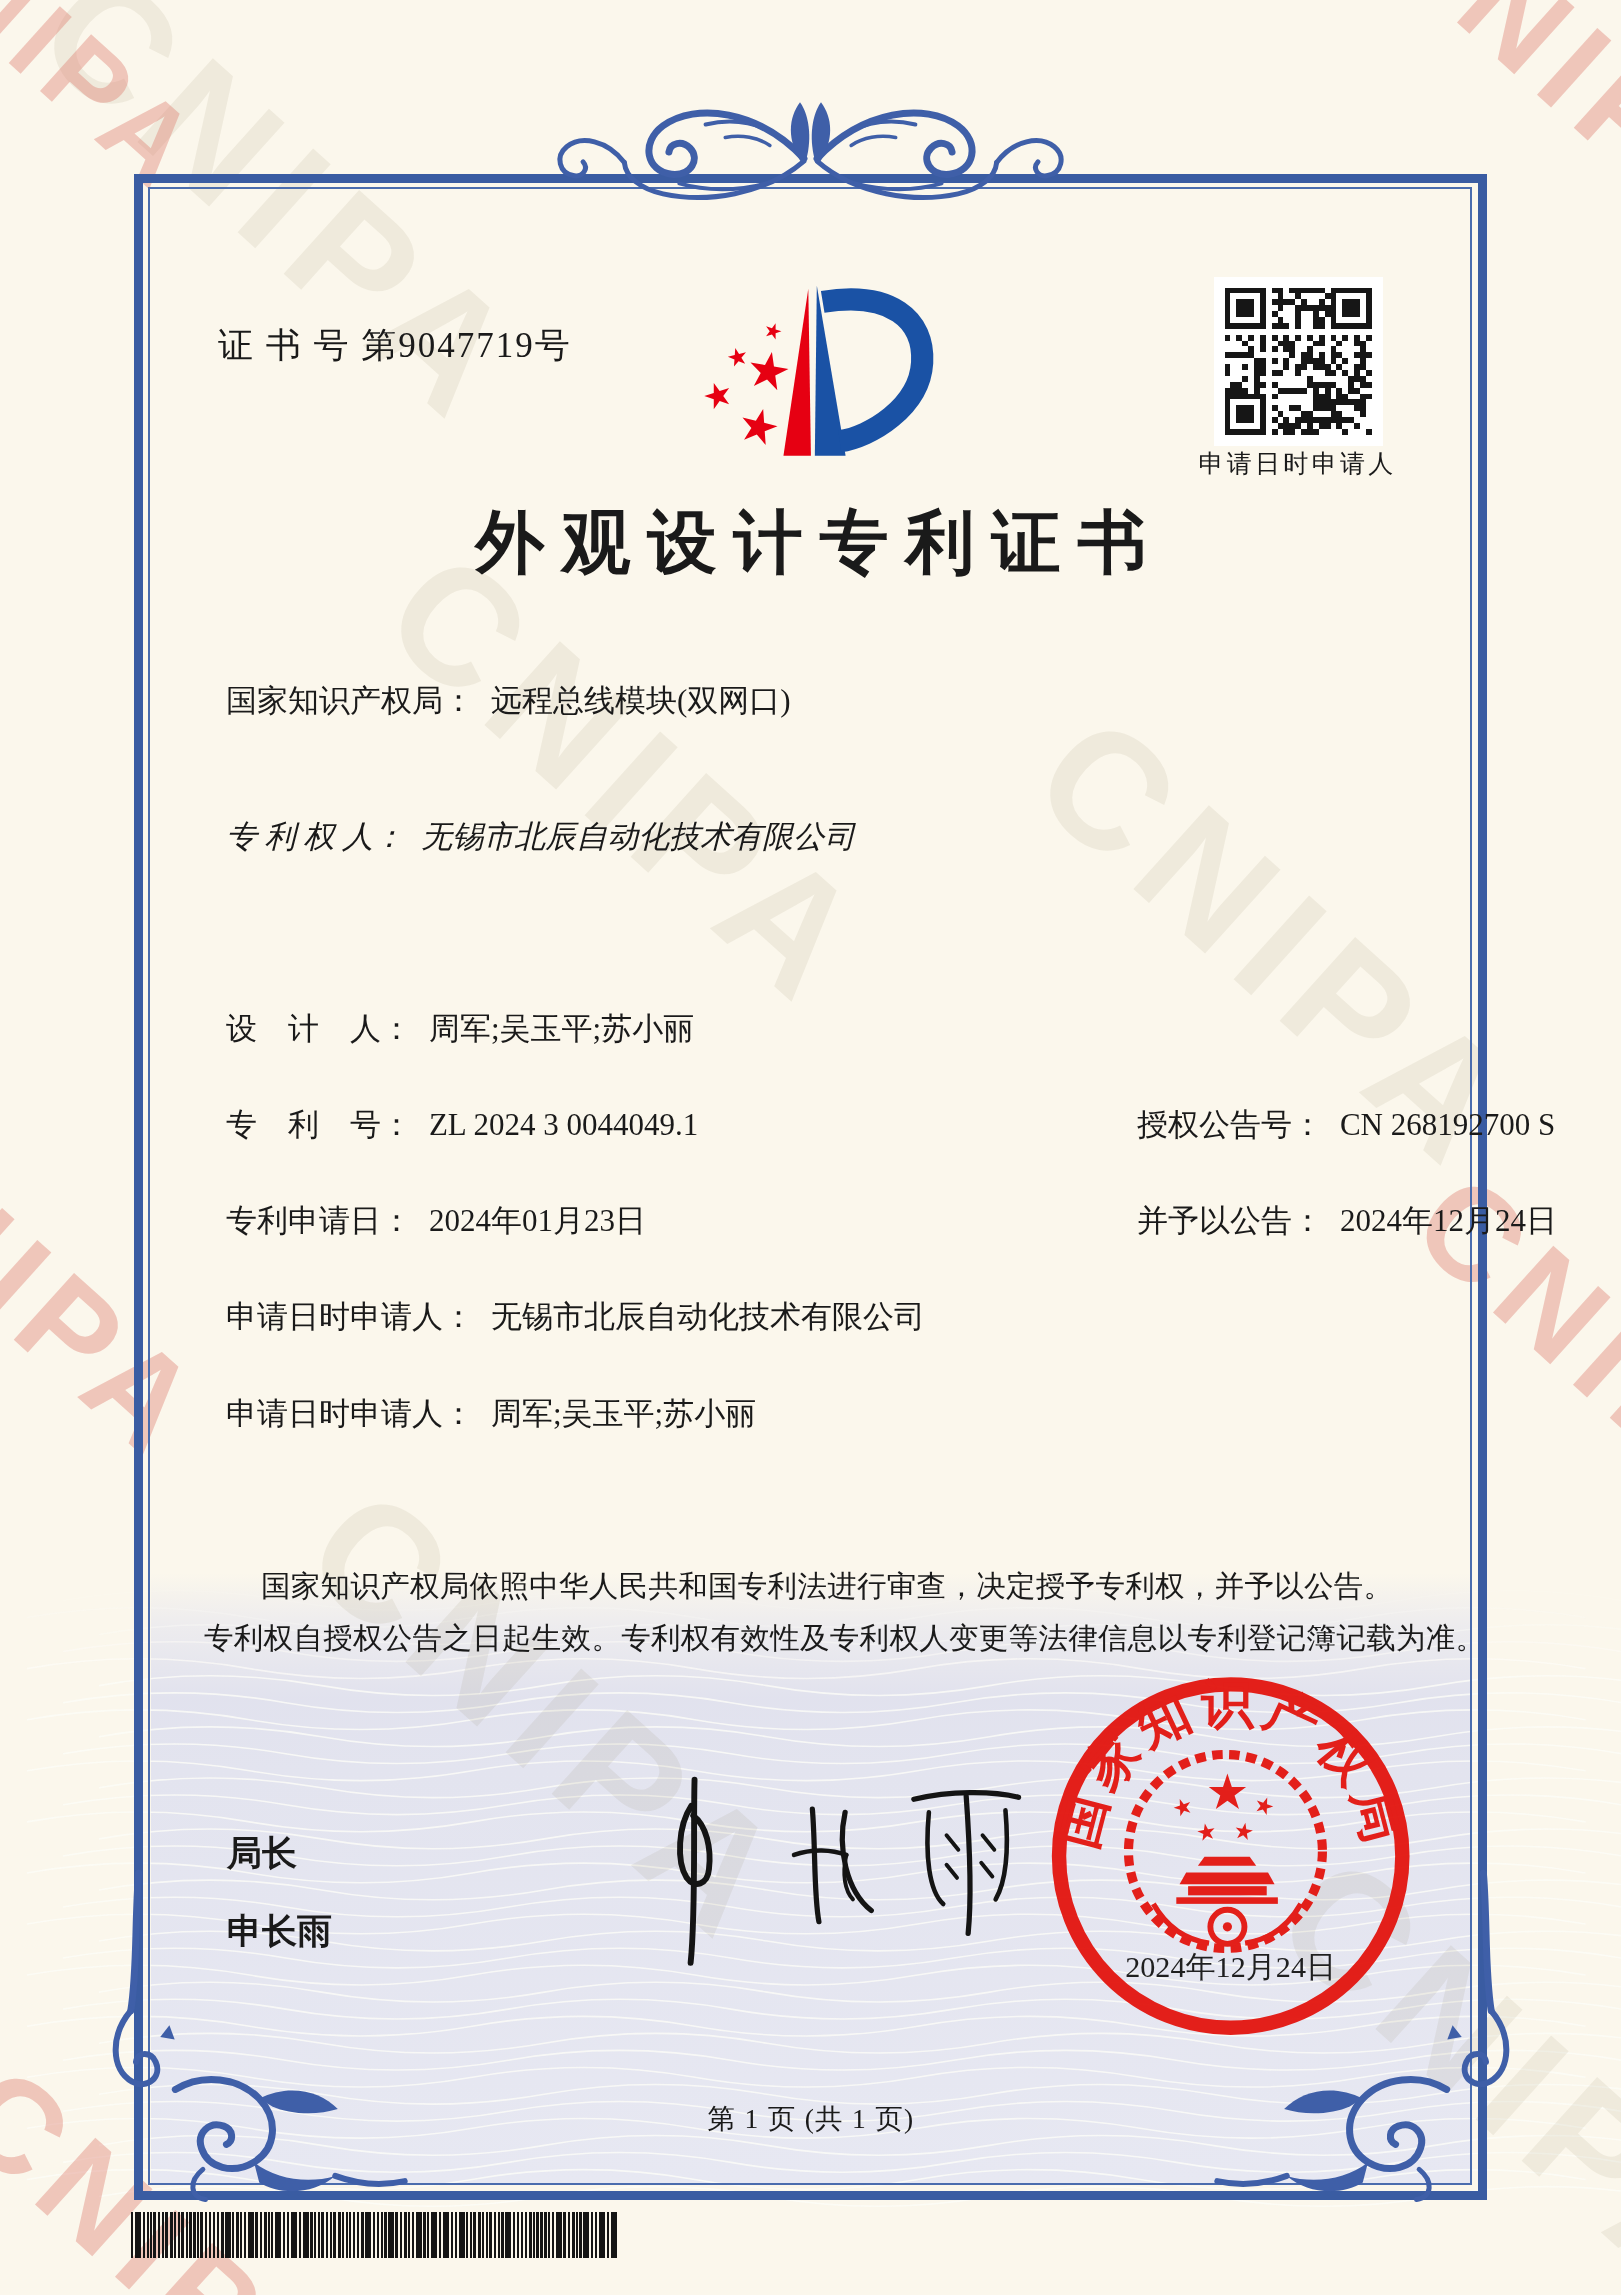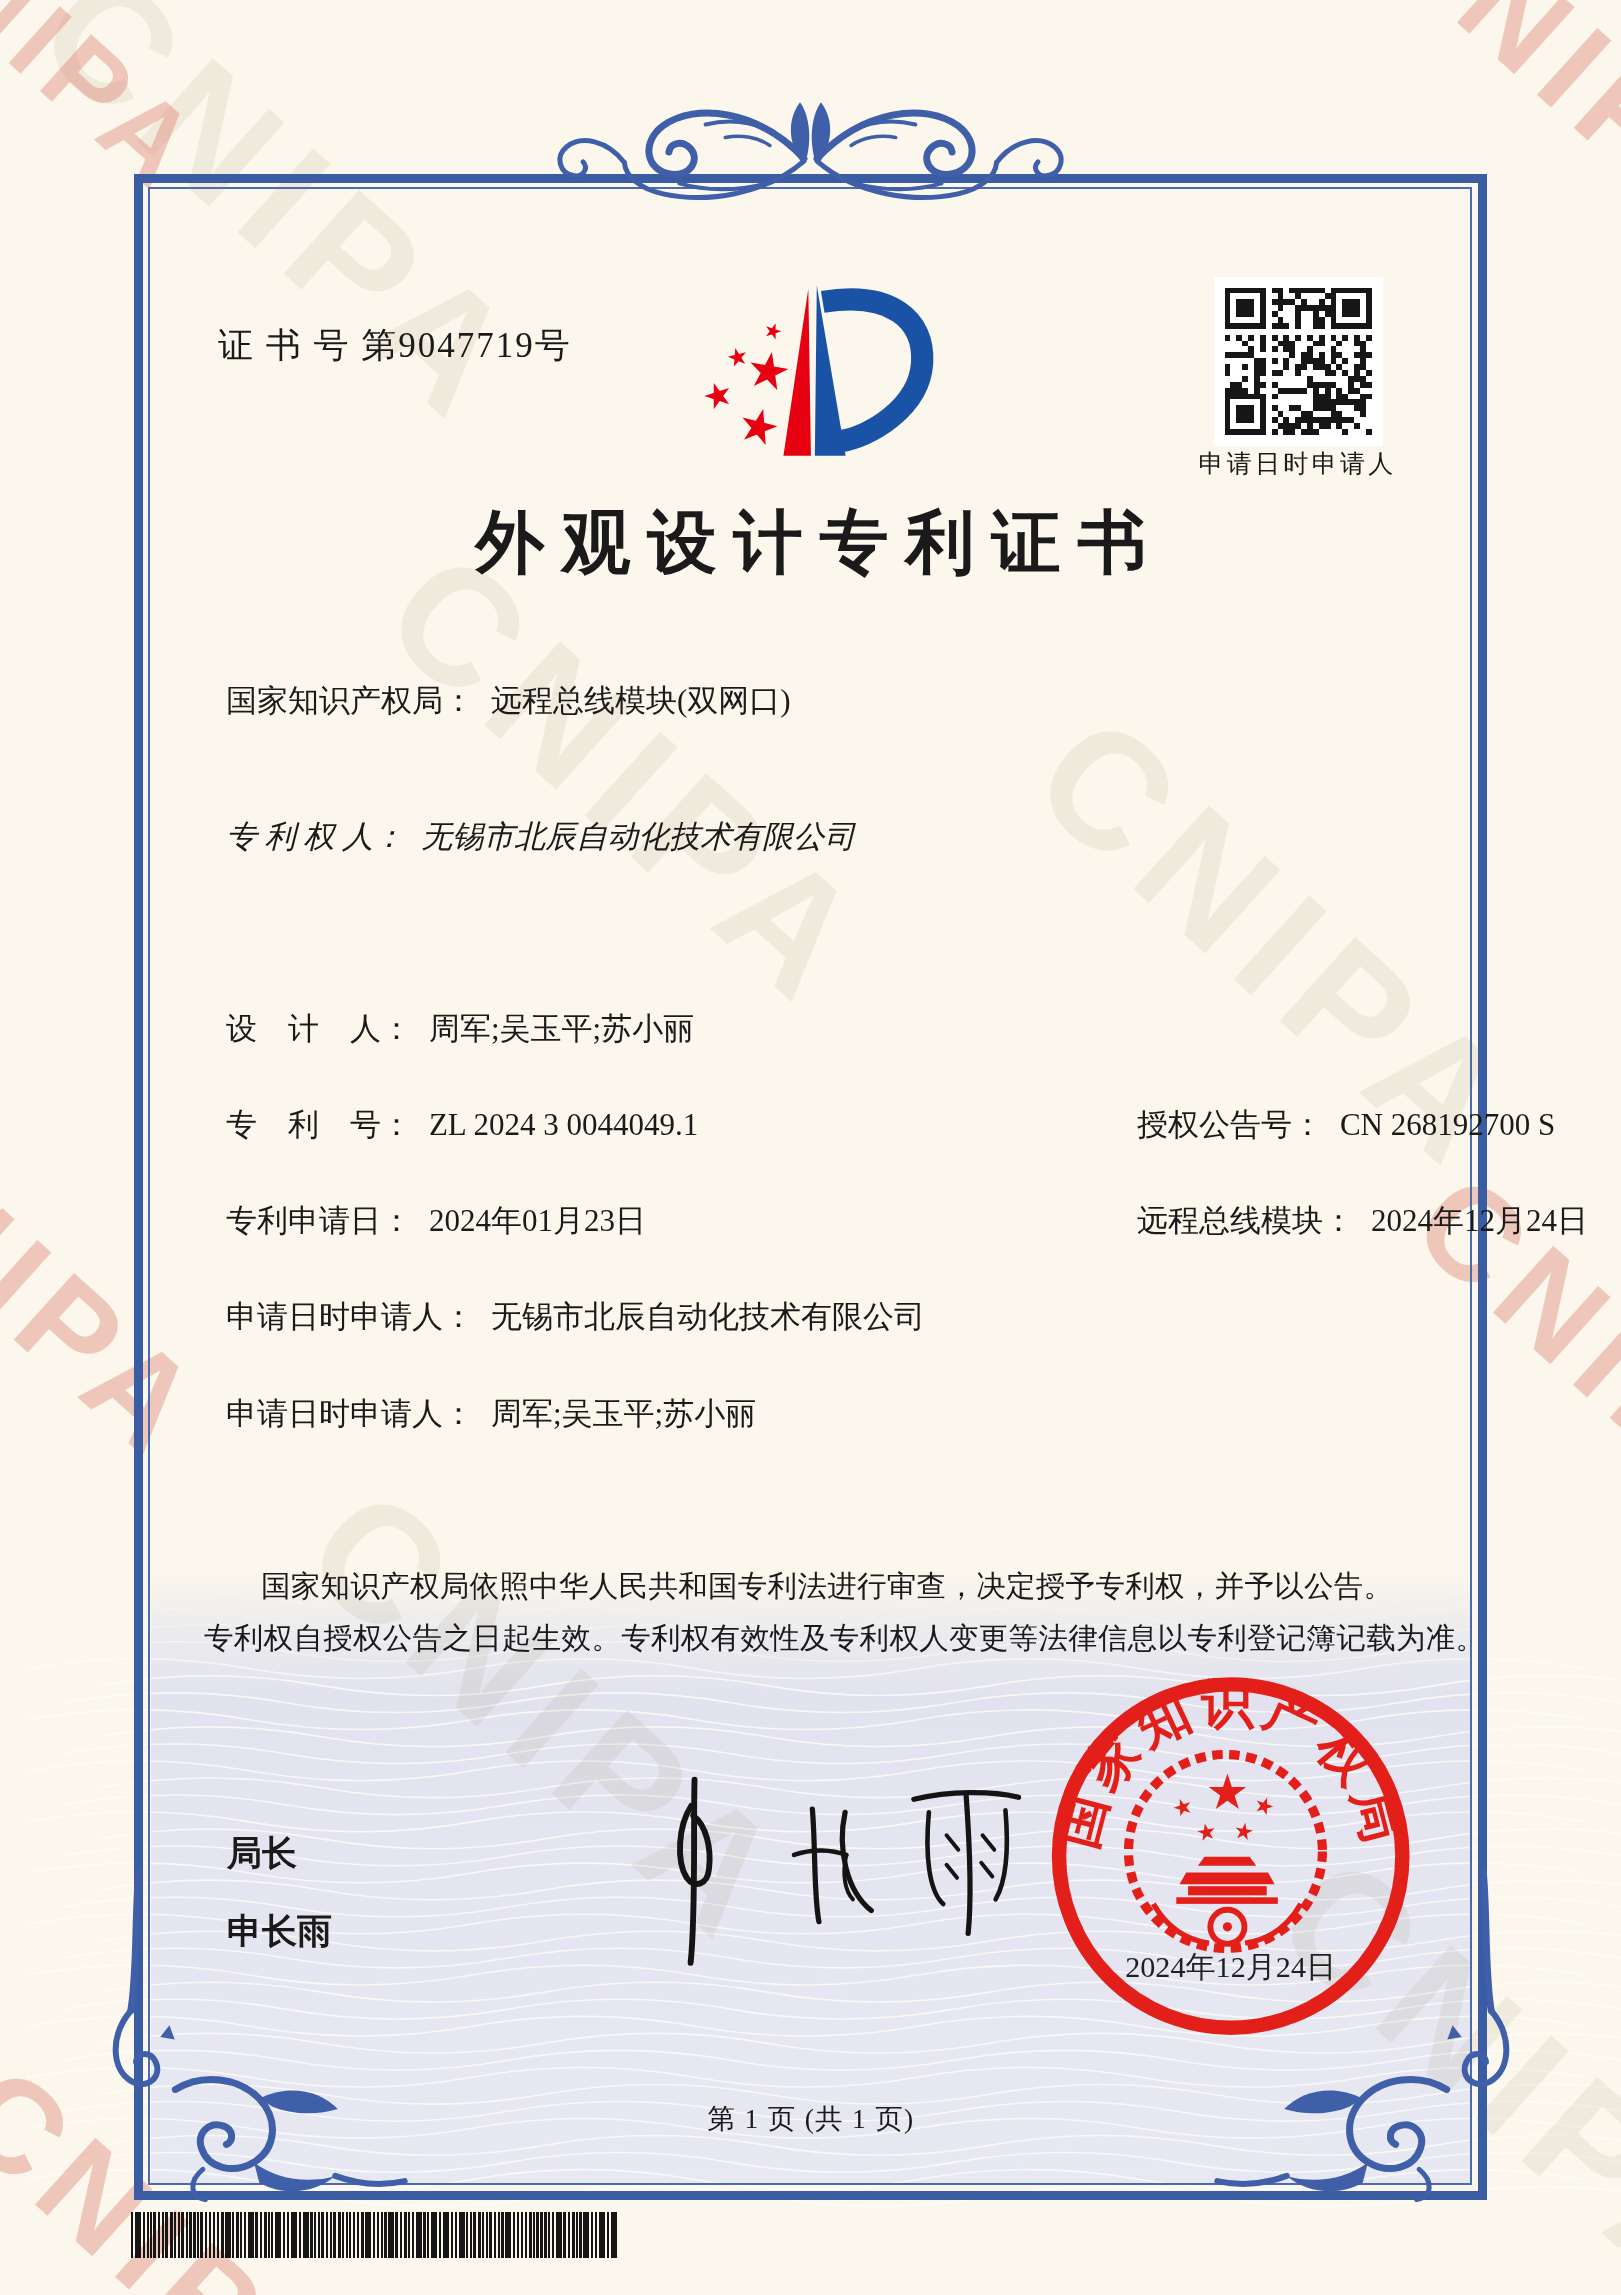--- a/index.html
+++ b/index.html
@@ -823,21 +823,21 @@
     <span class="val">ZL 2024 3 0044049.1</span>
     <span class="col2">
       <span class="lbl">授权公告号：</span>
       <span class="val">CN 268192700 S</span>
     </span>
   </div>
   <div class="row" style="top:1200px;">
     <span class="lbl">专利申请日：</span>
     <span class="val">2024年01月23日</span>
     <span class="col2">
-      <span class="lbl">远程总线模块：</span>
+      <span class="lbl">并予以公告：</span>
       <span class="val">2024年12月24日</span>
     </span>
   </div>
   <div class="row" style="top:1296px;">
     <span class="lbl">申请日时申请人：</span>
     <span class="val">无锡市北辰自动化技术有限公司</span>
   </div>
   <div class="row" style="top:1393px;">
     <span class="lbl">申请日时申请人：</span>
     <span class="val">周军;吴玉平;苏小丽</span>

